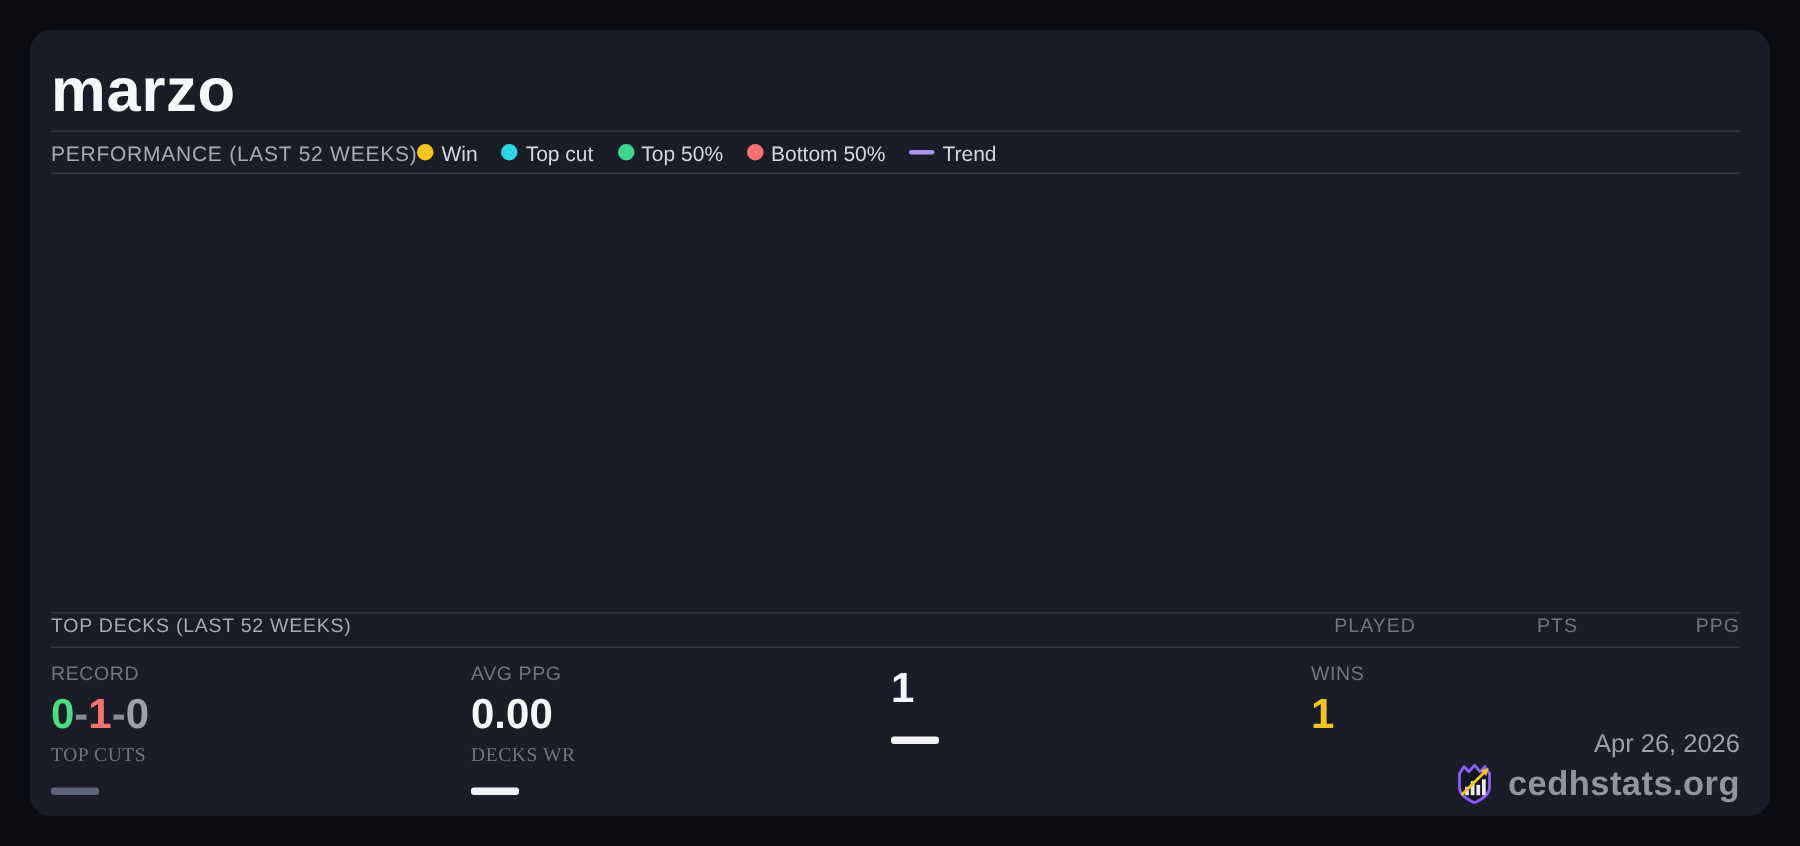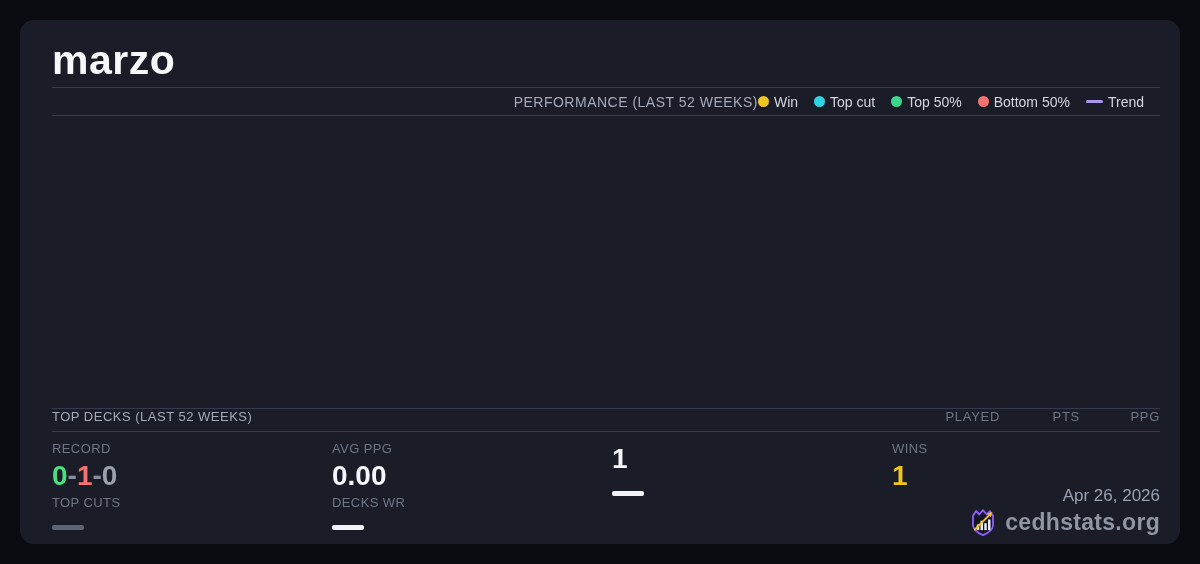--- a/index.html
+++ b/index.html
@@ -5,50 +5,50 @@
   html,body{margin:0;padding:0;}
   body{
     width:1200px;height:564px;position:relative;overflow:hidden;
     background:#0b0c11;
     font-family:"Liberation Sans", sans-serif;
     -webkit-font-smoothing:antialiased;
   }
   .card{
     position:absolute;left:20px;top:20px;width:1160px;height:524px;
     background:#1a1d27;border-radius:14px;box-sizing:border-box;
-    padding:16px 20px 0 32px;
+    padding:16px 20px 0 14px;
   }
   .title{
     font-size:41px;font-weight:800;color:#f7f8fb;letter-spacing:0.5px;
     height:48px;line-height:48px;
   }
   .perf-header{
     margin-top:3px;height:27px;
     border-top:1px solid #343a4c;border-bottom:1px solid #343a4c;
-    display:flex;align-items:center;justify-content:flex-end;
+    display:flex;align-items:center;justify-content:flex-start;
   }
   .section-title{
     font-size:14px;color:#a3aaba;letter-spacing:0.5px;
   }
   .legend{display:flex;align-items:center;gap:16px;margin-right:16px;}
   .legend-item{display:flex;align-items:center;gap:5px;font-size:14px;color:#d3d6de;}
   .dot{width:11px;height:11px;border-radius:50%;flex:0 0 auto;}
   .trend-line{width:17px;height:3px;border-radius:2px;flex:0 0 auto;}
   .chart{height:292px;}
   .decks-header{
     height:22px;border-top:1px solid #343a4c;border-bottom:1px solid #343a4c;
     display:flex;justify-content:space-between;
   }
   .decks-title{font-size:13px;color:#a3aaba;letter-spacing:0.5px;}
-  .decks-cols{display:flex;}
+  .decks-cols{display:flex;gap:28px;}
   .decks-col{width:80px;text-align:right;font-size:13px;color:#6e7686;letter-spacing:0.7px;}
   .stats{margin-top:9px;display:grid;grid-template-columns:repeat(4,280px);}
   .stat-label{font-size:13px;color:#6e7686;letter-spacing:0.4px;height:17px;}
   .stat-value{font-size:28px;font-weight:800;color:#f5f6f9;height:37px;line-height:35px;}
-  .stat-label2{font-size:13px;color:#6e7686;letter-spacing:0.4px;height:17px;}
+  .stat-label2{font-size:13px;color:#6e7686;letter-spacing:0.4px;height:17px;font-family:Liberation Serif, serif;}
   .dash{margin-top:13px;width:32px;height:5px;border-radius:2px;}
   .date{
     position:absolute;right:20px;bottom:38px;
     font-size:17px;color:#99a0b0;
   }
   .brand{
     position:absolute;right:20px;bottom:6px;
     display:flex;align-items:center;gap:7px;
   }
   .brand-text{font-size:23px;font-weight:700;color:#8f95a3;letter-spacing:0.3px;}

